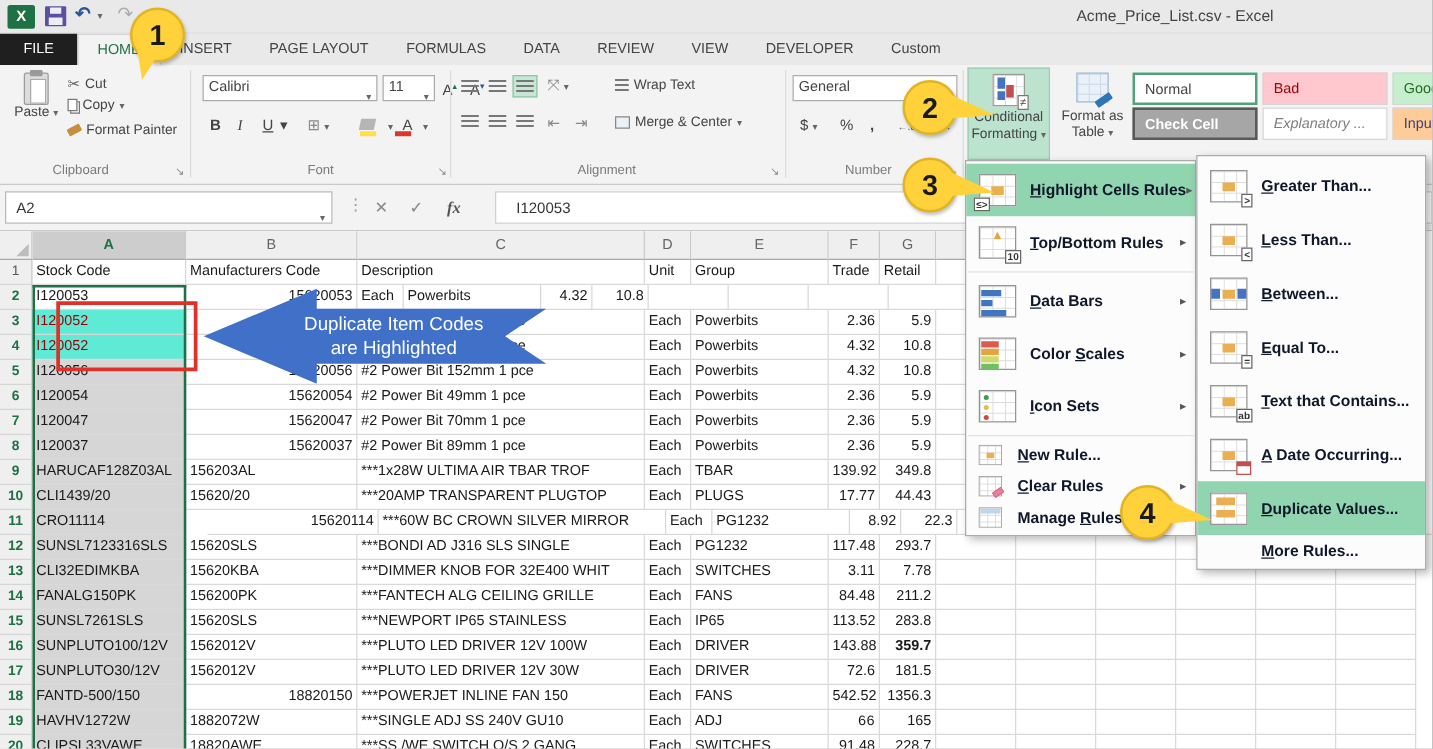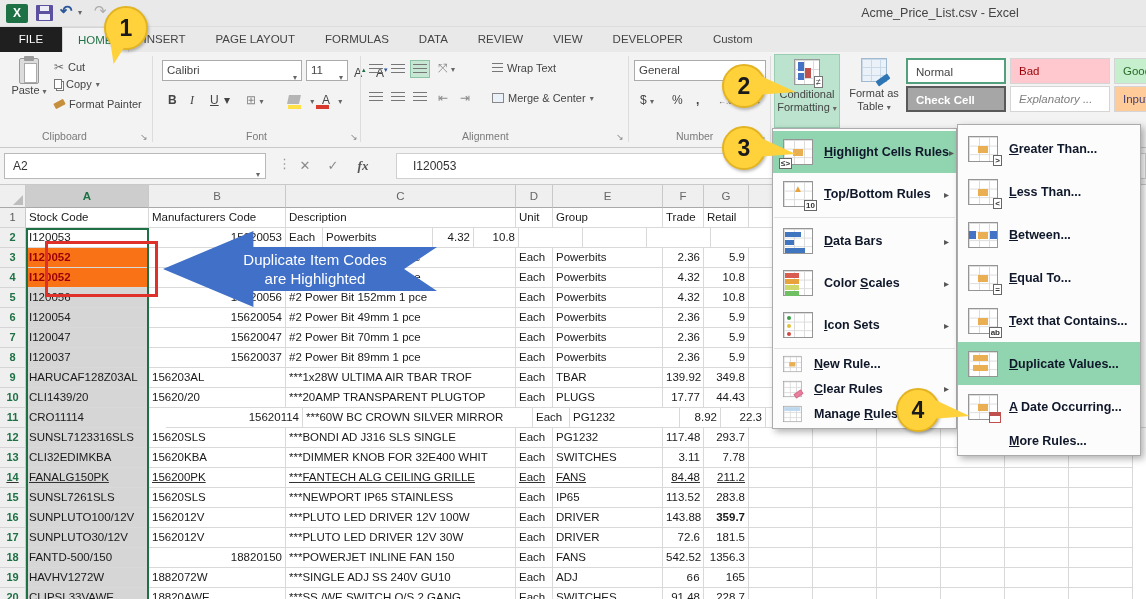--- a/index.html
+++ b/index.html
@@ -95,21 +95,21 @@
   .colhead.colA{background:#CDCDCD;color:#1E7145;font-weight:bold;}
   .srow{position:absolute;left:0;height:20px;display:flex;}
   .rnum{width:26px;height:20px;background:#EFEFEF;border-right:1px solid #C9C9C9;border-bottom:1px solid #D5D5D5;
         font-size:11px;color:#1E7145;font-weight:bold;text-align:center;line-height:19px;flex:none;}
   .rnum.r1{color:#595959;font-weight:normal;}
   .cell{height:20px;border-right:1px solid #D9D9D9;border-bottom:1px solid #D9D9D9;font-size:11.5px;line-height:19px;
         padding:0 3px;overflow:hidden;white-space:nowrap;flex:none;color:#1a1a1a;}
   .cell.num{text-align:right;}
   .cell.selgray{background:#D6D6D6;}
   .cell.acell{background:#fff;}
-  .cell.dup{background:#f97316;color:#9C0006;font-weight:bold;}
+  .cell.dup{background:#5eead4;color:#9C0006;}
   .selborder{position:absolute;left:26px;top:43px;width:123px;height:371px;border:2px solid #1E7145;border-bottom:none;pointer-events:none;z-index:30;}
   .redbox{position:absolute;left:45px;top:56px;width:113px;height:56px;border:3px solid #E0302A;z-index:35;}
 
   
   .bigarrow{position:absolute;left:163px;top:46px;width:274px;height:76px;background:#4070C8;z-index:40;
             clip-path:polygon(0 50%,33% 0,33% 21%,100% 21%,88% 50%,100% 79%,33% 79%,33% 100%);
             display:flex;flex-direction:column;justify-content:center;align-items:center;
             color:#fff;font-size:15px;line-height:19px;filter:drop-shadow(1px 2px 2px rgba(0,0,0,.3));}
   .bigarrow div{margin-left:30px;}
 
@@ -536,21 +536,21 @@
           <div class="cell" style="width: 110px;">SWITCHES</div>
           <div class="cell num" style="width: 41px;">3.11</div>
           <div class="cell num" style="width: 45px;">7.78</div>
           <div class="cell" style="width: 64px;"></div>
           <div class="cell" style="width: 64px;"></div>
           <div class="cell" style="width: 64px;"></div>
           <div class="cell" style="width: 64px;"></div>
           <div class="cell" style="width: 64px;"></div>
           <div class="cell" style="width: 64px;"></div>
         </div>
-        <div class="srow" style="top: 283px; text-decoration: underline;">
+        <div class="srow" style="top: 283px;">
           <div class="rnum">14</div>
           <div class="cell selgray" style="width: 123px;">FANALG150PK</div>
           <div class="cell" style="width: 137px;">156200PK</div>
           <div class="cell" style="width: 230px;">***FANTECH ALG CEILING GRILLE</div>
           <div class="cell" style="width: 37px;">Each</div>
           <div class="cell" style="width: 110px;">FANS</div>
           <div class="cell num" style="width: 41px;">84.48</div>
           <div class="cell num" style="width: 45px;">211.2</div>
           <div class="cell" style="width: 64px;"></div>
           <div class="cell" style="width: 64px;"></div>
@@ -761,33 +761,33 @@
         </span>
         <span class="mlabel"><u>E</u>qual To...</span>
       </div>
       <div class="mitem big">
         <span class="mico">
           <i class="hl"></i>
           <i class="bdg">ab</i>
         </span>
         <span class="mlabel"><u>T</u>ext that Contains...</span>
       </div>
+      <div class="mitem big">
+        <span class="mico">
+          <i class="hl"></i>
+          <i class="cal"></i>
+        </span>
+        <span class="mlabel"><u>A</u> Date Occurring...</span>
+      </div>
       <div class="mitem big msel">
         <span class="mico">
           <i class="hl t"></i>
           <i class="hl m"></i>
         </span>
         <span class="mlabel"><u>D</u>uplicate Values...</span>
-      </div>
-      <div class="mitem big">
-        <span class="mico">
-          <i class="hl"></i>
-          <i class="cal"></i>
-        </span>
-        <span class="mlabel"><u>A</u> Date Occurring...</span>
       </div>
       <div class="mitem small">
         <span class="mico-gap"></span>
         <span class="mlabel"><u>M</u>ore Rules...</span>
       </div>
     </div>
 
   <div class="callout" style="left:104px;top:6px;">
     <div class="tail-d"></div>
       <div class="c">1</div>

